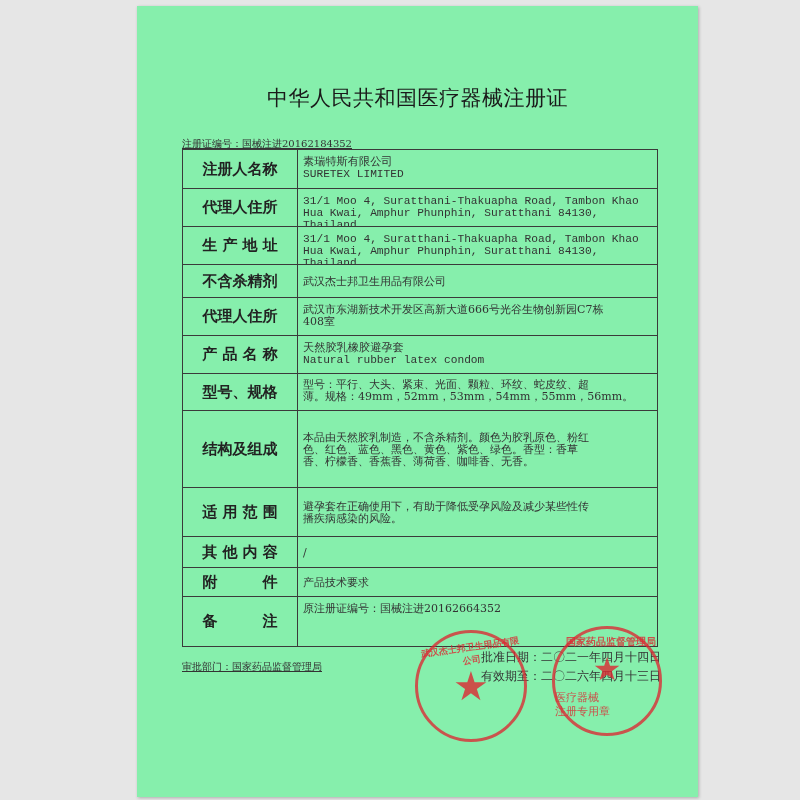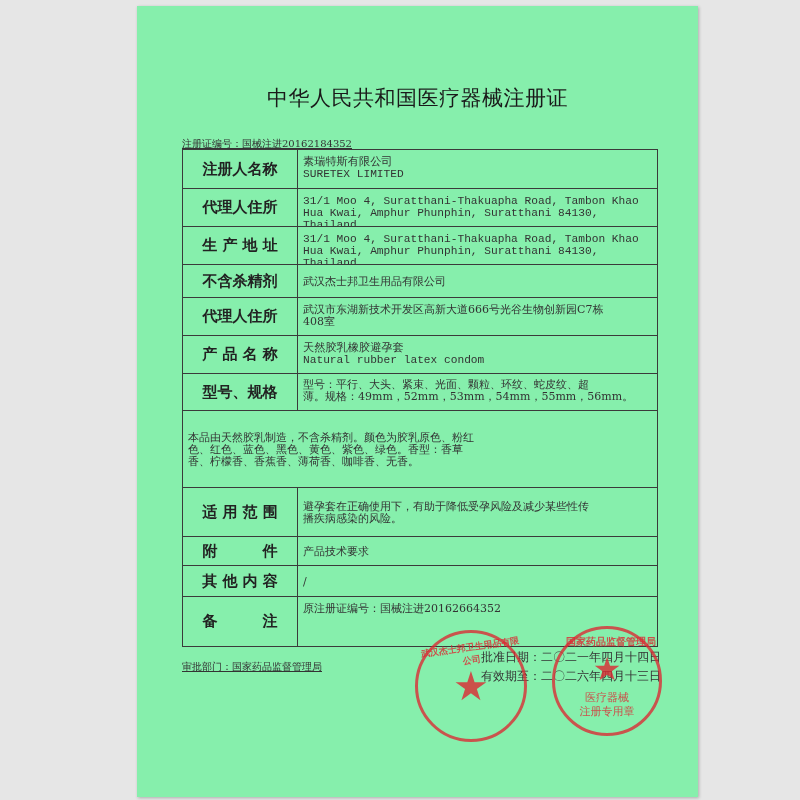--- a/index.html
+++ b/index.html
@@ -12,21 +12,21 @@
   .row:first-child { border-top:none; }
   .lab { width:114px; flex:none; border-right:1.5px solid #3a3a3a; display:flex; align-items:center; justify-content:center; font-family:"DejaVu Sans", sans-serif; font-weight:bold; font-size:15px; color:#222; }
   .val { flex:1; padding:2px 0 0 5px; font-size:11px; line-height:12px; color:#333; overflow:hidden; white-space:pre-wrap; }
   .val.mono { font-family:"Liberation Mono", monospace; font-size:11.2px; line-height:12px; }
   .val.center { display:flex; align-items:center; }
   .dept { position:absolute; left:45px; top:654px; font-size:10px; color:#333;text-decoration:underline; }
   .dates { position:absolute; left:344px; top:642px; font-size:12px; color:#333; line-height:19px; }
   .stamp { position:absolute; border:3px solid rgba(220,40,50,0.78); border-radius:50%; box-sizing:border-box; color:rgba(220,40,50,0.8); }
   .stamp .star { position:absolute; left:50%; top:50%; transform:translate(-50%,-50%); font-size:40px; line-height:1; }
   .stamp .ring { position:absolute; font-family:"DejaVu Sans", sans-serif; font-weight:bold; font-size:13px; left:0; right:0; text-align:center; }
-  .stamp .inner { position:absolute; left:0; right:0; text-align:center; font-family:"DejaVu Sans", sans-serif; font-size:11px; line-height:13px; }
+  .stamp .inner { position:absolute; left:0; right:0; text-align:left; font-family:"DejaVu Sans", sans-serif; font-size:11px; line-height:13px; }
 </style>
 </head>
 <body>
 
 <div class="page">
   <div class="title">中华人民共和国医疗器械注册证</div>
 
   <div class="regno" style="text-decoration:underline;">
     <span>注册证编号：</span><span>国械注进20162184352</span>
   </div>
@@ -60,36 +60,37 @@
       <div class="lab">产 品 名 称</div>
       <div class="val mono" style="padding-top:6px;">天然胶乳橡胶避孕套
 Natural rubber latex condom</div>
     </div>
     <div class="row" style="height:37px">
       <div class="lab">型号、规格</div>
       <div class="val" style="padding-top:5px;">型号：平行、大头、紧束、光面、颗粒、环纹、蛇皮纹、超
 薄。规格：49mm，52mm，53mm，54mm，55mm，56mm。</div>
     </div>
     <div class="row" style="height:77px">
+      <div class="lab">结构及组成</div>
       <div class="val center">本品由天然胶乳制造，不含杀精剂。颜色为胶乳原色、粉红
 色、红色、蓝色、黑色、黄色、紫色、绿色。香型：香草
 香、柠檬香、香蕉香、薄荷香、咖啡香、无香。</div>
     </div>
     <div class="row" style="height:49px">
       <div class="lab">适 用 范 围</div>
       <div class="val center">避孕套在正确使用下，有助于降低受孕风险及减少某些性传
 播疾病感染的风险。</div>
     </div>
+    <div class="row" style="height:31px">
+      <div class="lab">其 他 内 容</div>
+      <div class="val center">/</div>
+    </div>
     <div class="row" style="height:29px">
       <div class="lab">附　　　件</div>
       <div class="val center">产品技术要求</div>
-    </div>
-    <div class="row" style="height:31px">
-      <div class="lab">其 他 内 容</div>
-      <div class="val center">/</div>
     </div>
     <div class="row" style="height:50px">
       <div class="lab">备　　　注</div>
       <div class="val" style="padding-top:6px;">原注册证编号：国械注进20162664352</div>
     </div>
   </div>
 
   <div class="dept">审批部门：国家药品监督管理局</div>
 
   <div class="dates">

